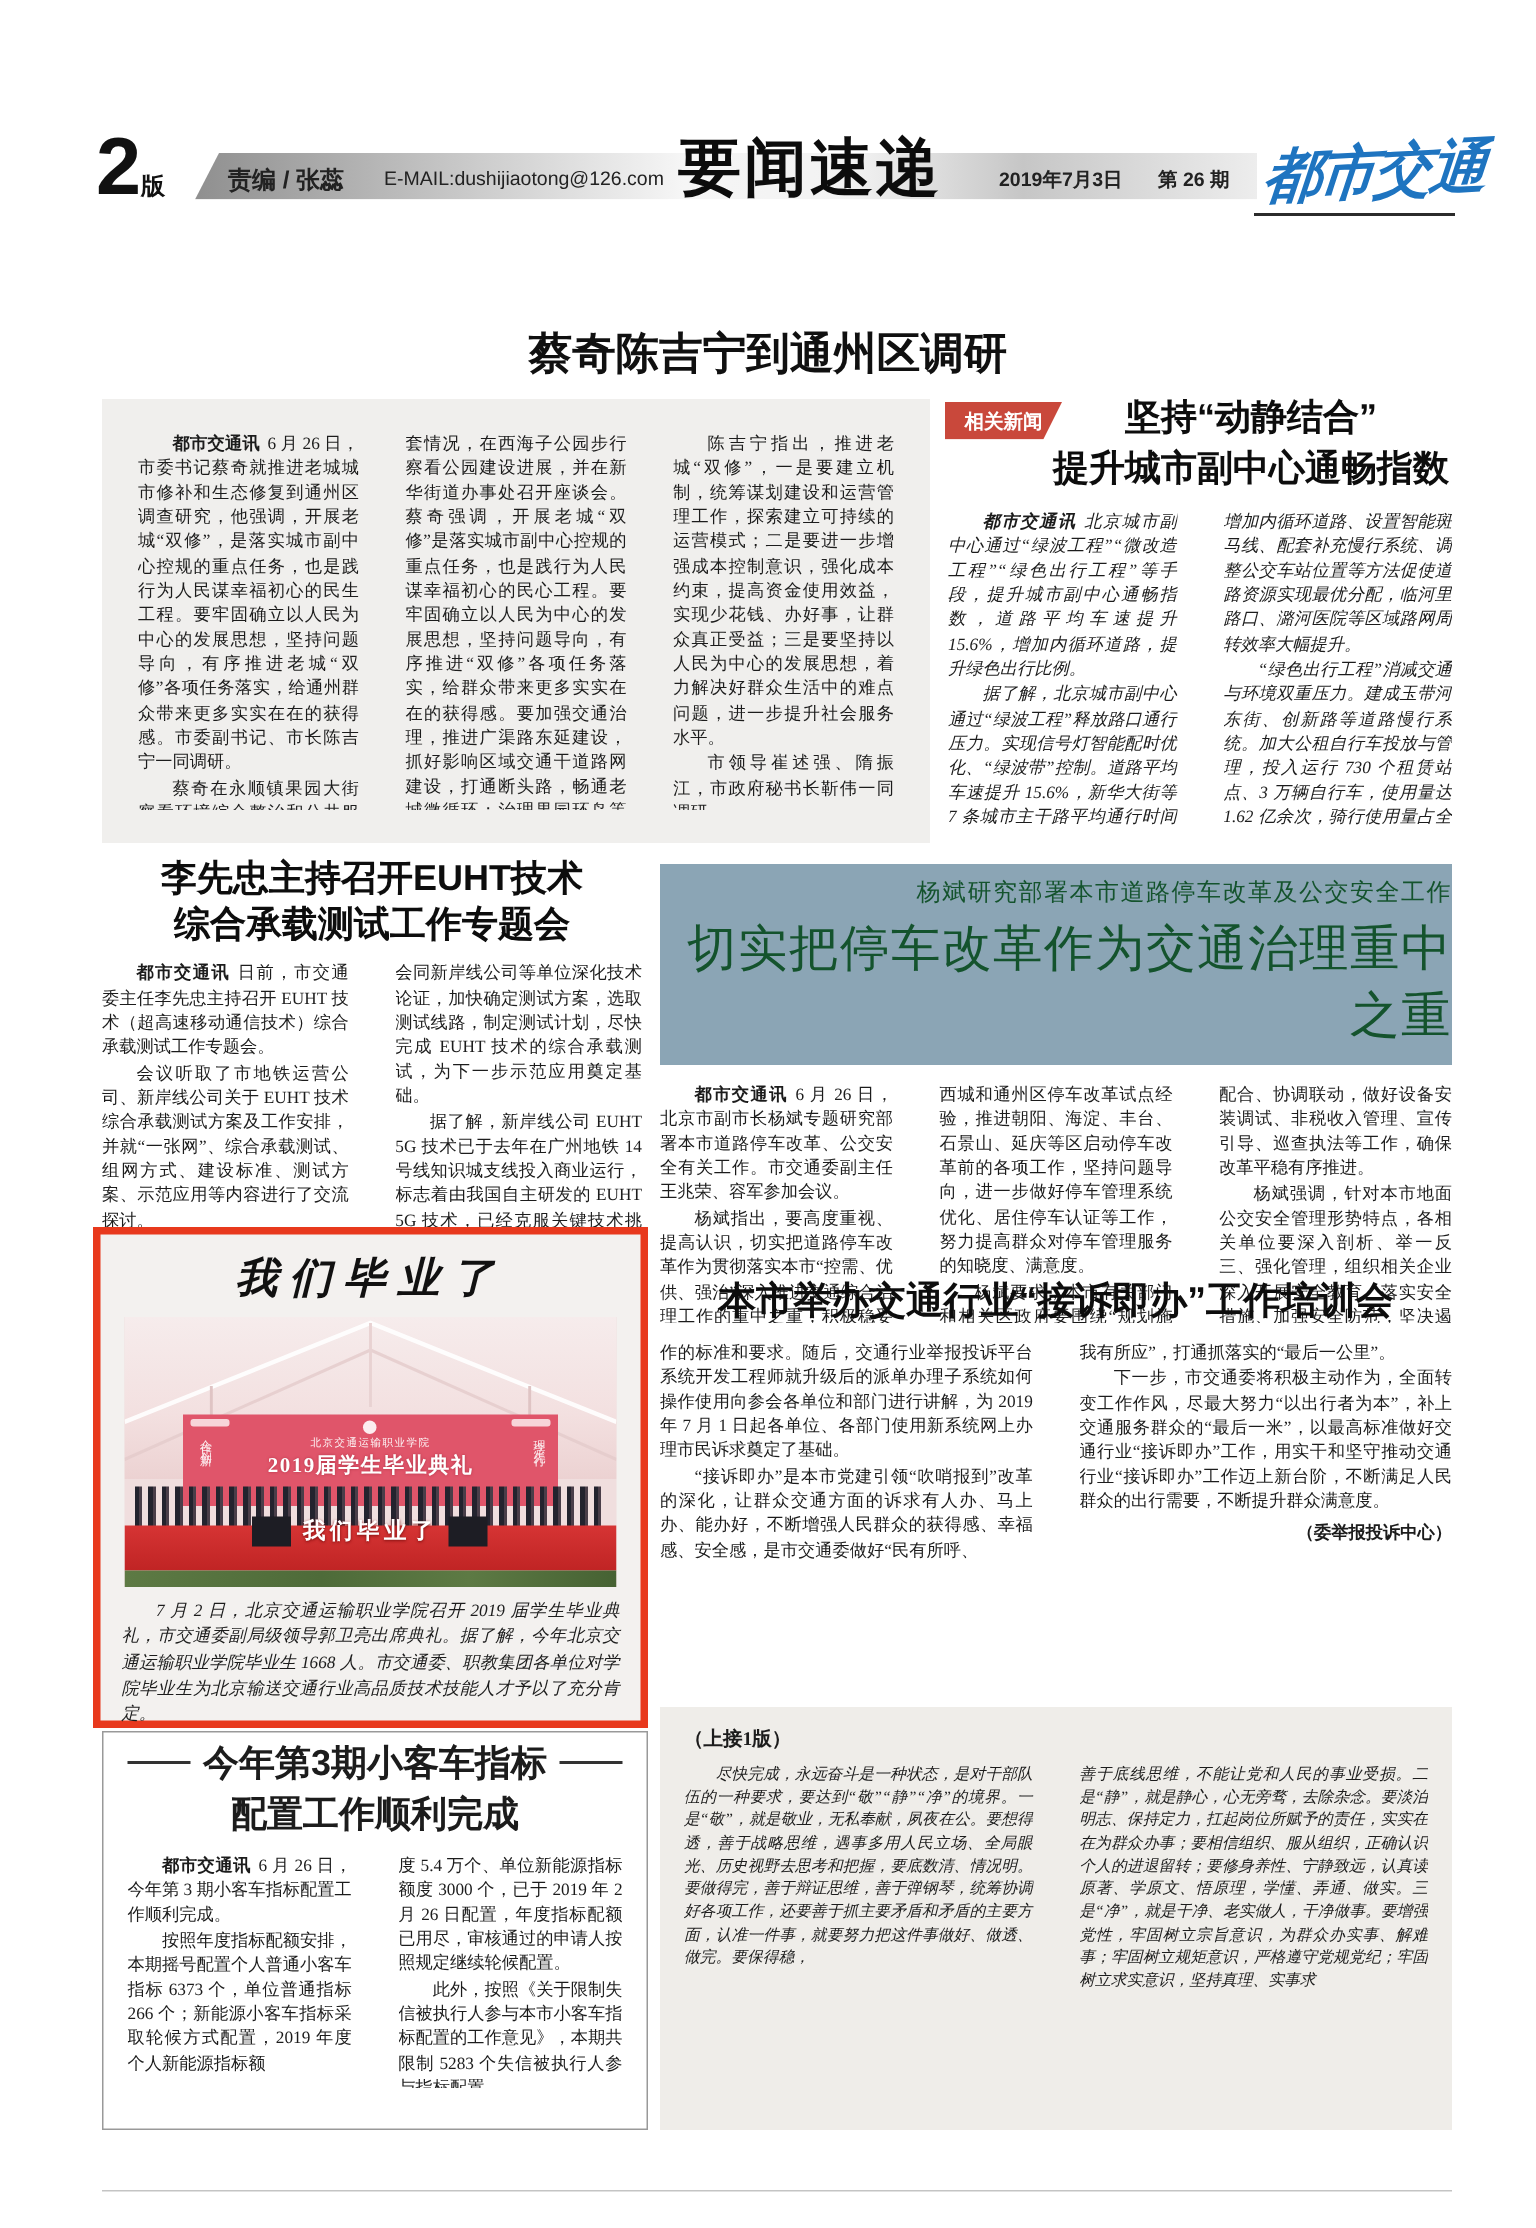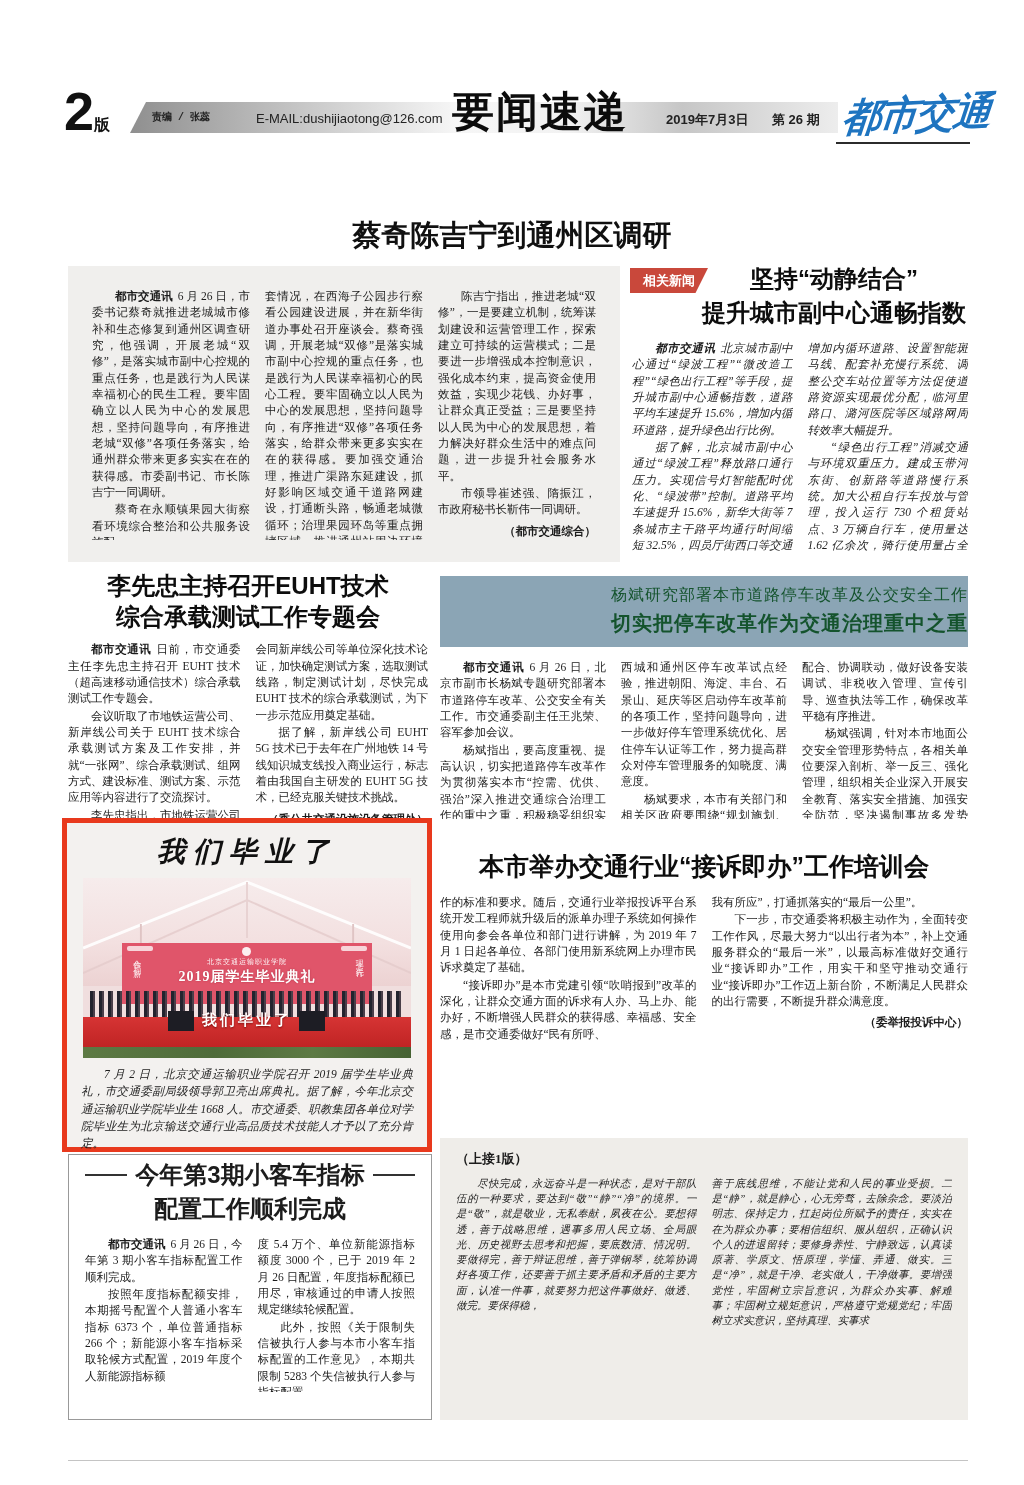--- a/index.html
+++ b/index.html
@@ -7,37 +7,37 @@
         font-family:"Liberation Serif","DejaVu Serif",serif;color:#1c1c1c;}
   .sans{font-family:"Liberation Sans","DejaVu Sans",sans-serif;}
   .abs{position:absolute;}
 
   
   .pagenum{left:64px;top:84px;font-weight:900;font-size:54px;line-height:1;color:#111;}
   .pagenum .ban{font-size:16px;font-weight:700;vertical-align:baseline;}
   .header-bar{left:130px;top:102px;width:708px;height:31px;
     background:linear-gradient(90deg,#8f8f8f 0%,#cfcfcf 28%,#f6f6f6 46%,#f2f2f2 62%,#c6c6c6 78%,#ededed 100%);
     clip-path:polygon(16px 0,100% 0,100% 100%,0 100%);}
-  .hb-editor{left:152px;top:110px;font-size:10px;font-weight:700;color:#222;font-family:Liberation Mono, monospace;}
+  .hb-editor{left:152px;top:110px;font-size:16px;font-weight:700;color:#222;}
   .hb-email{left:256px;top:111px;font-size:13px;color:#222;}
   .section-title{left:430px;top:84px;width:220px;text-align:center;font-size:42px;font-weight:900;
     letter-spacing:2px;color:#0c0c0c;}
   .hb-date{left:666px;top:111px;font-size:13px;font-weight:700;color:#222;}
   .hb-issue{left:772px;top:111px;font-size:13px;font-weight:700;color:#222;}
   .masthead{left:842px;top:88px;width:132px;font-size:39px;font-weight:900;font-style:italic;
     color:#1e74c0;transform:rotate(-3deg) skewX(-8deg);letter-spacing:-2px;white-space:nowrap;}
   .head-rule{left:836px;top:142px;width:134px;height:2px;background:#2b2b2b;}
 
   
   .headline{left:62px;top:156px;width:900px;text-align:center;font-size:45px;line-height:1.15;
     font-weight:900;letter-spacing:1px;color:#0a0a0a;}
   .subhead{left:62px;top:216px;width:900px;text-align:center;font-size:29px;font-weight:700;color:#101010;}
 
   
-  .cols{display:flex;gap:15px;}
+  .cols{display:flex;gap:31px;justify-content:flex-end;}
   .col{flex:1;overflow:hidden;text-align:justify;font-size:11.5px;line-height:1.42;}
   .col p{margin:0 0 1px 0;text-indent:2em;}
   .col p.cont{text-indent:0;}
   .dl{font-family:"Liberation Sans","DejaVu Sans",sans-serif;font-weight:700;margin-right:5px;}
   .credit{text-align:right !important;text-indent:0 !important;margin-top:5px !important;font-weight:700;
     font-family:"Liberation Sans","DejaVu Sans",sans-serif;font-size:11.5px;}
   .kai{font-style:italic;}
 
   
   .lead-box{left:68px;top:266px;width:552px;height:296px;background:#f0efed;box-sizing:border-box;
@@ -53,21 +53,21 @@
 
   
   .euht{left:68px;top:570px;width:360px;}
   .euht-title{text-align:center;font-size:24px;font-weight:800;line-height:1.3;color:#0d0d0d;}
   .euht .cols{margin-top:9px;height:186px;}
 
   
   .parking{left:440px;top:576px;width:528px;}
   .parking-head{background:#8ba5b5;color:#14532d;text-align:right;padding:9px 0 10px 0;}
   .parking-kicker{font-size:16px;letter-spacing:1px;margin:0;}
-  .parking-title{font-size:20px;font-weight:700;letter-spacing:1px;margin:4px 0 0 0;}
+  .parking-title{font-size:33px;font-weight:400;letter-spacing:1px;margin:4px 0 0 0;}
   .parking .cols{margin-top:12px;height:160px;}
 
   
   .grad{left:62px;top:818px;width:370px;height:334px;box-sizing:border-box;border:5px solid #e8391d;
     background:#f3f1ef;padding:6px 14px;}
   .grad-title{text-align:center;font-size:28px;font-weight:800;font-style:italic;letter-spacing:8px;
     margin:4px 0 7px 0;color:#111;}
   .photo{position:relative;height:180px;margin:0 2px;overflow:hidden;background:#f0dede;}
   .tent{position:absolute;left:0;top:0;width:100%;height:60%;
     background:linear-gradient(180deg,#f6ecec 0%,#f3e0e0 60%,#ecd2d2 100%);}

